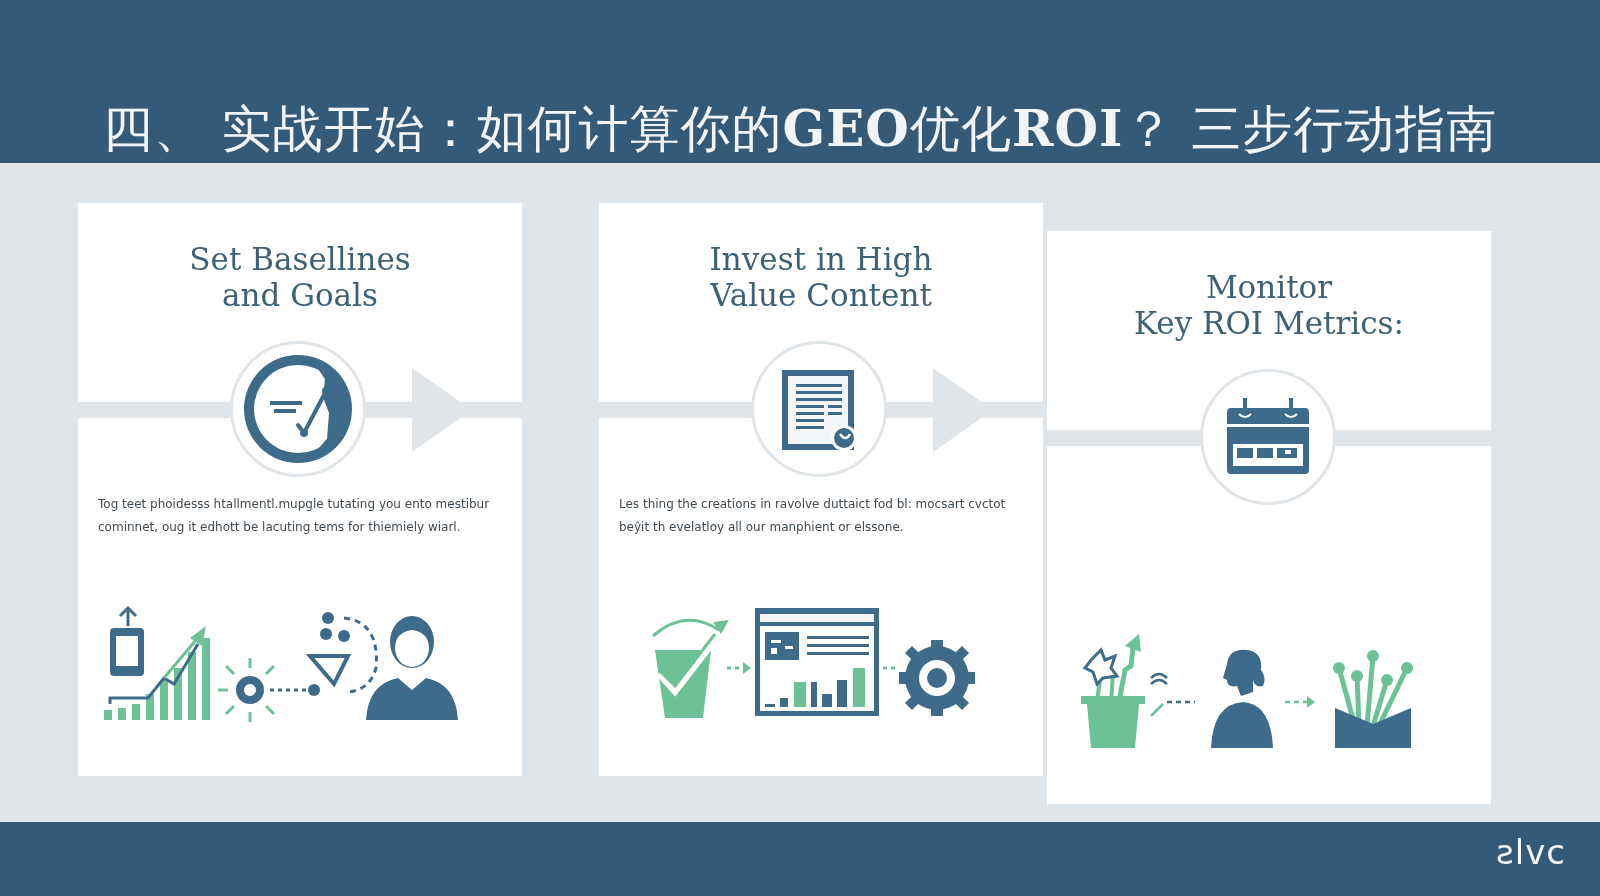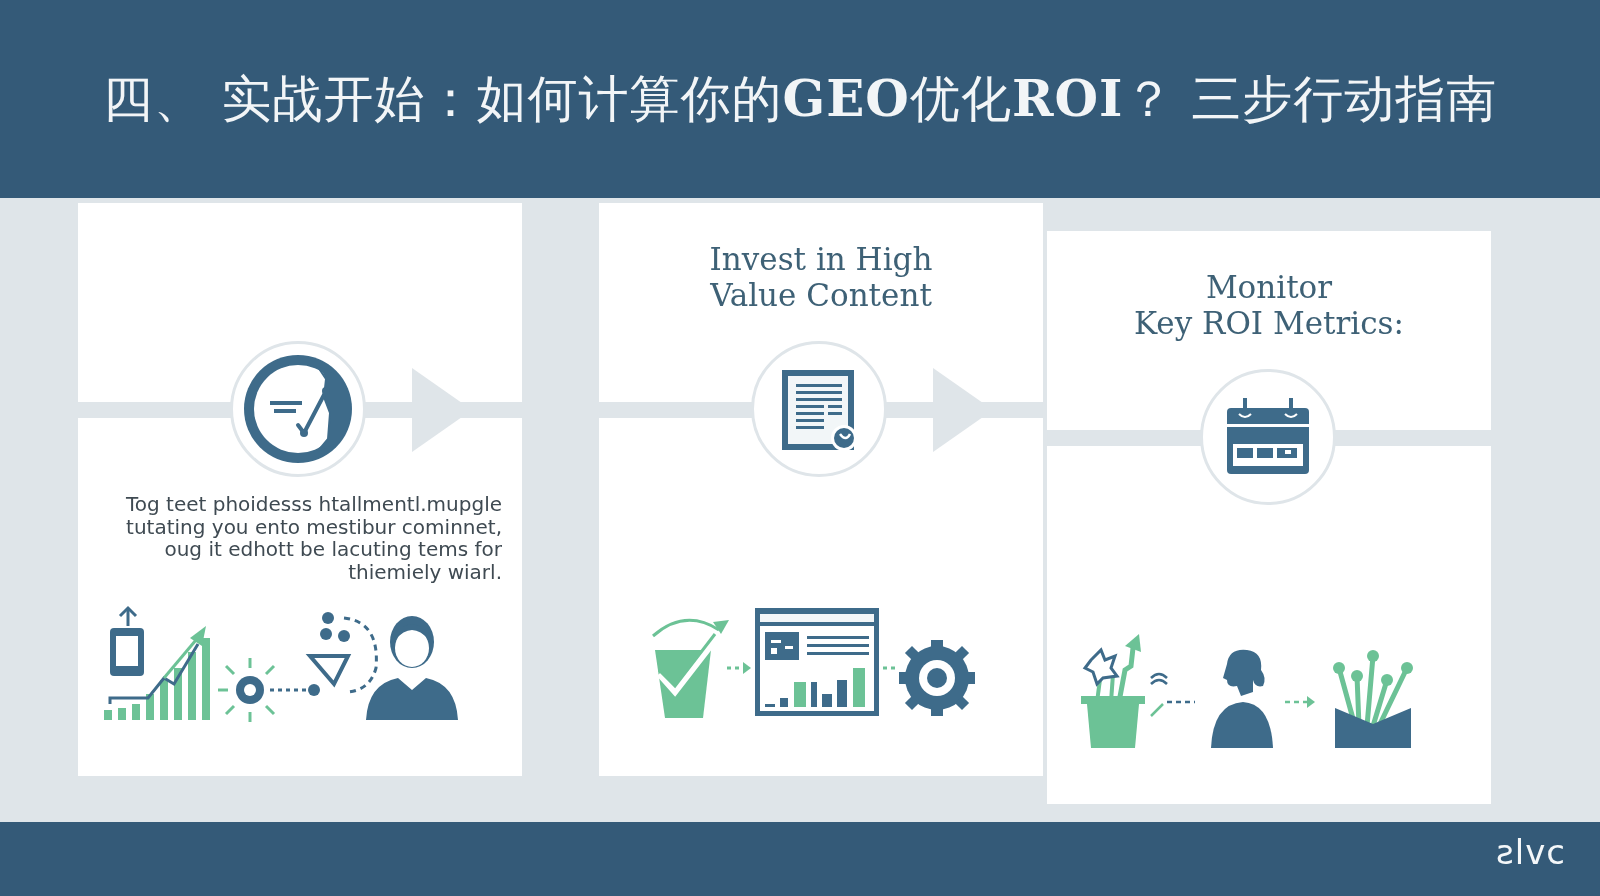--- a/index.html
+++ b/index.html
@@ -1,22 +1,22 @@
 <!DOCTYPE html>
 <html><head>
 <meta charset="utf-8">
 <style>
   * { box-sizing: border-box; margin: 0; padding: 0; }
   html, body { width: 1600px; height: 896px; overflow: hidden; }
   body { background: #dfe5e9; font-family: "DejaVu Sans", sans-serif; position: relative; }
 
   .header {
-    position: absolute; left: 0; top: 0; width: 1600px; height: 198px;
+    position: absolute; left: 0; top: 0; width: 1600px; height: 163px;
     background: #345a78;
-    display: flex; align-items: center; justify-content: center;
+    display: flex; align-items: flex-end; justify-content: center;
   }
   .header h1 {
     color: #f2f5f7; font-weight: normal; font-size: 50px; letter-spacing: 1px;
     font-family: "DejaVu Sans", sans-serif; white-space: nowrap;
   }
   .header h1 .latin { font-family: "DejaVu Serif", serif; font-weight: bold; }
 
   .footer {
     position: absolute; left: 0; top: 822px; width: 1600px; height: 74px;
     background: #345a78;
@@ -52,40 +52,42 @@
     display: flex; align-items: center; justify-content: center;
   }
   .card-1 .icon-circle { left: 152px; }
   .card-2 .icon-circle { left: 152px; }
   .card-3 .icon-circle { left: 153px; }
 
   .flow-arrow { position: absolute; top: 165px; left: 334px; width: 60px; height: 84px; }
 
   .card-desc {
     position: absolute; left: 20px; top: 290px; width: 404px;
-    text-align: right; color: #3f4a52;
-    font-family: "DejaVu Sans", sans-serif; font-size: 20px; line-height: 22.5px;
+    text-align: left; color: #3f4a52;
+    font-family: "DejaVu Sans", sans-serif; font-size: 12px; line-height: 22.5px;
   }
   .card-illustration {
     position: absolute; left: 20px; top: 395px; width: 404px; height: 130px;
   }
   .card-illustration svg { width: 100%; height: 100%; }
 </style>
 </head>
 <body>
 
 <div class="header">
   <h1><span>四、 实战开始：如何计算你的</span><span class="latin">GEO</span><span>优化</span><span class="latin">ROI</span><span>？ 三步行动指南</span></h1>
 </div>
 
 <div class="card card-1">
   <div class="connector-band"></div>
   <svg class="flow-arrow" viewBox="0 0 60 84">
     <polygon points="0,0 0,84 60,42" fill="#dfe5e9"></polygon>
   </svg>
+  <div class="card-title">Set Basellines
+and Goals</div>
   <div class="icon-circle">
     <svg width="112" height="112" viewBox="0 0 112 112">
       <circle cx="56" cy="56" r="54" fill="#3e6b8a"></circle>
       <circle cx="56" cy="56" r="44" fill="#ffffff"></circle>
       <path d="M78,14 A44,44 0 0 1 78,98 L86,86 L88,60 L82,44 L84,26 Z" fill="#3e6b8a"></path>
       <path d="M76,14 L84,26 L82,44 L88,60 L86,86 L76,98" fill="none" stroke="#3e6b8a" stroke-width="2"></path>
       <rect x="28" y="48" width="32" height="4" fill="#3e6b8a"></rect>
       <rect x="32" y="56" width="22" height="4" fill="#3e6b8a"></rect>
       <line x1="62" y1="80" x2="84" y2="38" stroke="#3e6b8a" stroke-width="4" stroke-linecap="round"></line>
       <line x1="62" y1="80" x2="56" y2="72" stroke="#3e6b8a" stroke-width="4" stroke-linecap="round"></line>
@@ -172,20 +174,21 @@
         <rect x="22" y="48" width="28" height="3"></rect>
           <rect x="54" y="48" width="14" height="3"></rect>
         <rect x="22" y="55" width="28" height="3"></rect>
         <rect x="22" y="62" width="28" height="3"></rect>
       </g>
       <circle cx="70" cy="74" r="13" fill="#ffffff"></circle>
       <circle cx="70" cy="74" r="10" fill="#3e6b8a"></circle>
       <path d="M66,70 Q72,78 76,70" fill="none" stroke="#ffffff" stroke-width="2.5"></path>
     </svg>
   </div>
+  <div class="card-desc">Les thing the creations in ravolve duttaict fod bl: mocsart cvctot beŷit th evelatloy all our manphient or elssone.</div>
   <div class="card-illustration">
     <svg viewBox="0 0 404 130">
 
       <g>
         <path d="M34,38 Q66,10 100,32" fill="none" stroke="#6cc296" stroke-width="3"></path>
         <polygon points="94,24 110,22 102,36" fill="#6cc296"></polygon>
         <polygon points="36,52 92,52 84,120 46,120" fill="#6cc296"></polygon>
         <polyline points="40,76 56,94 98,40" fill="none" stroke="#ffffff" stroke-width="6"></polyline>
         <polyline points="40,72 56,88 96,36" fill="none" stroke="#6cc296" stroke-width="3"></polyline>
       </g>

